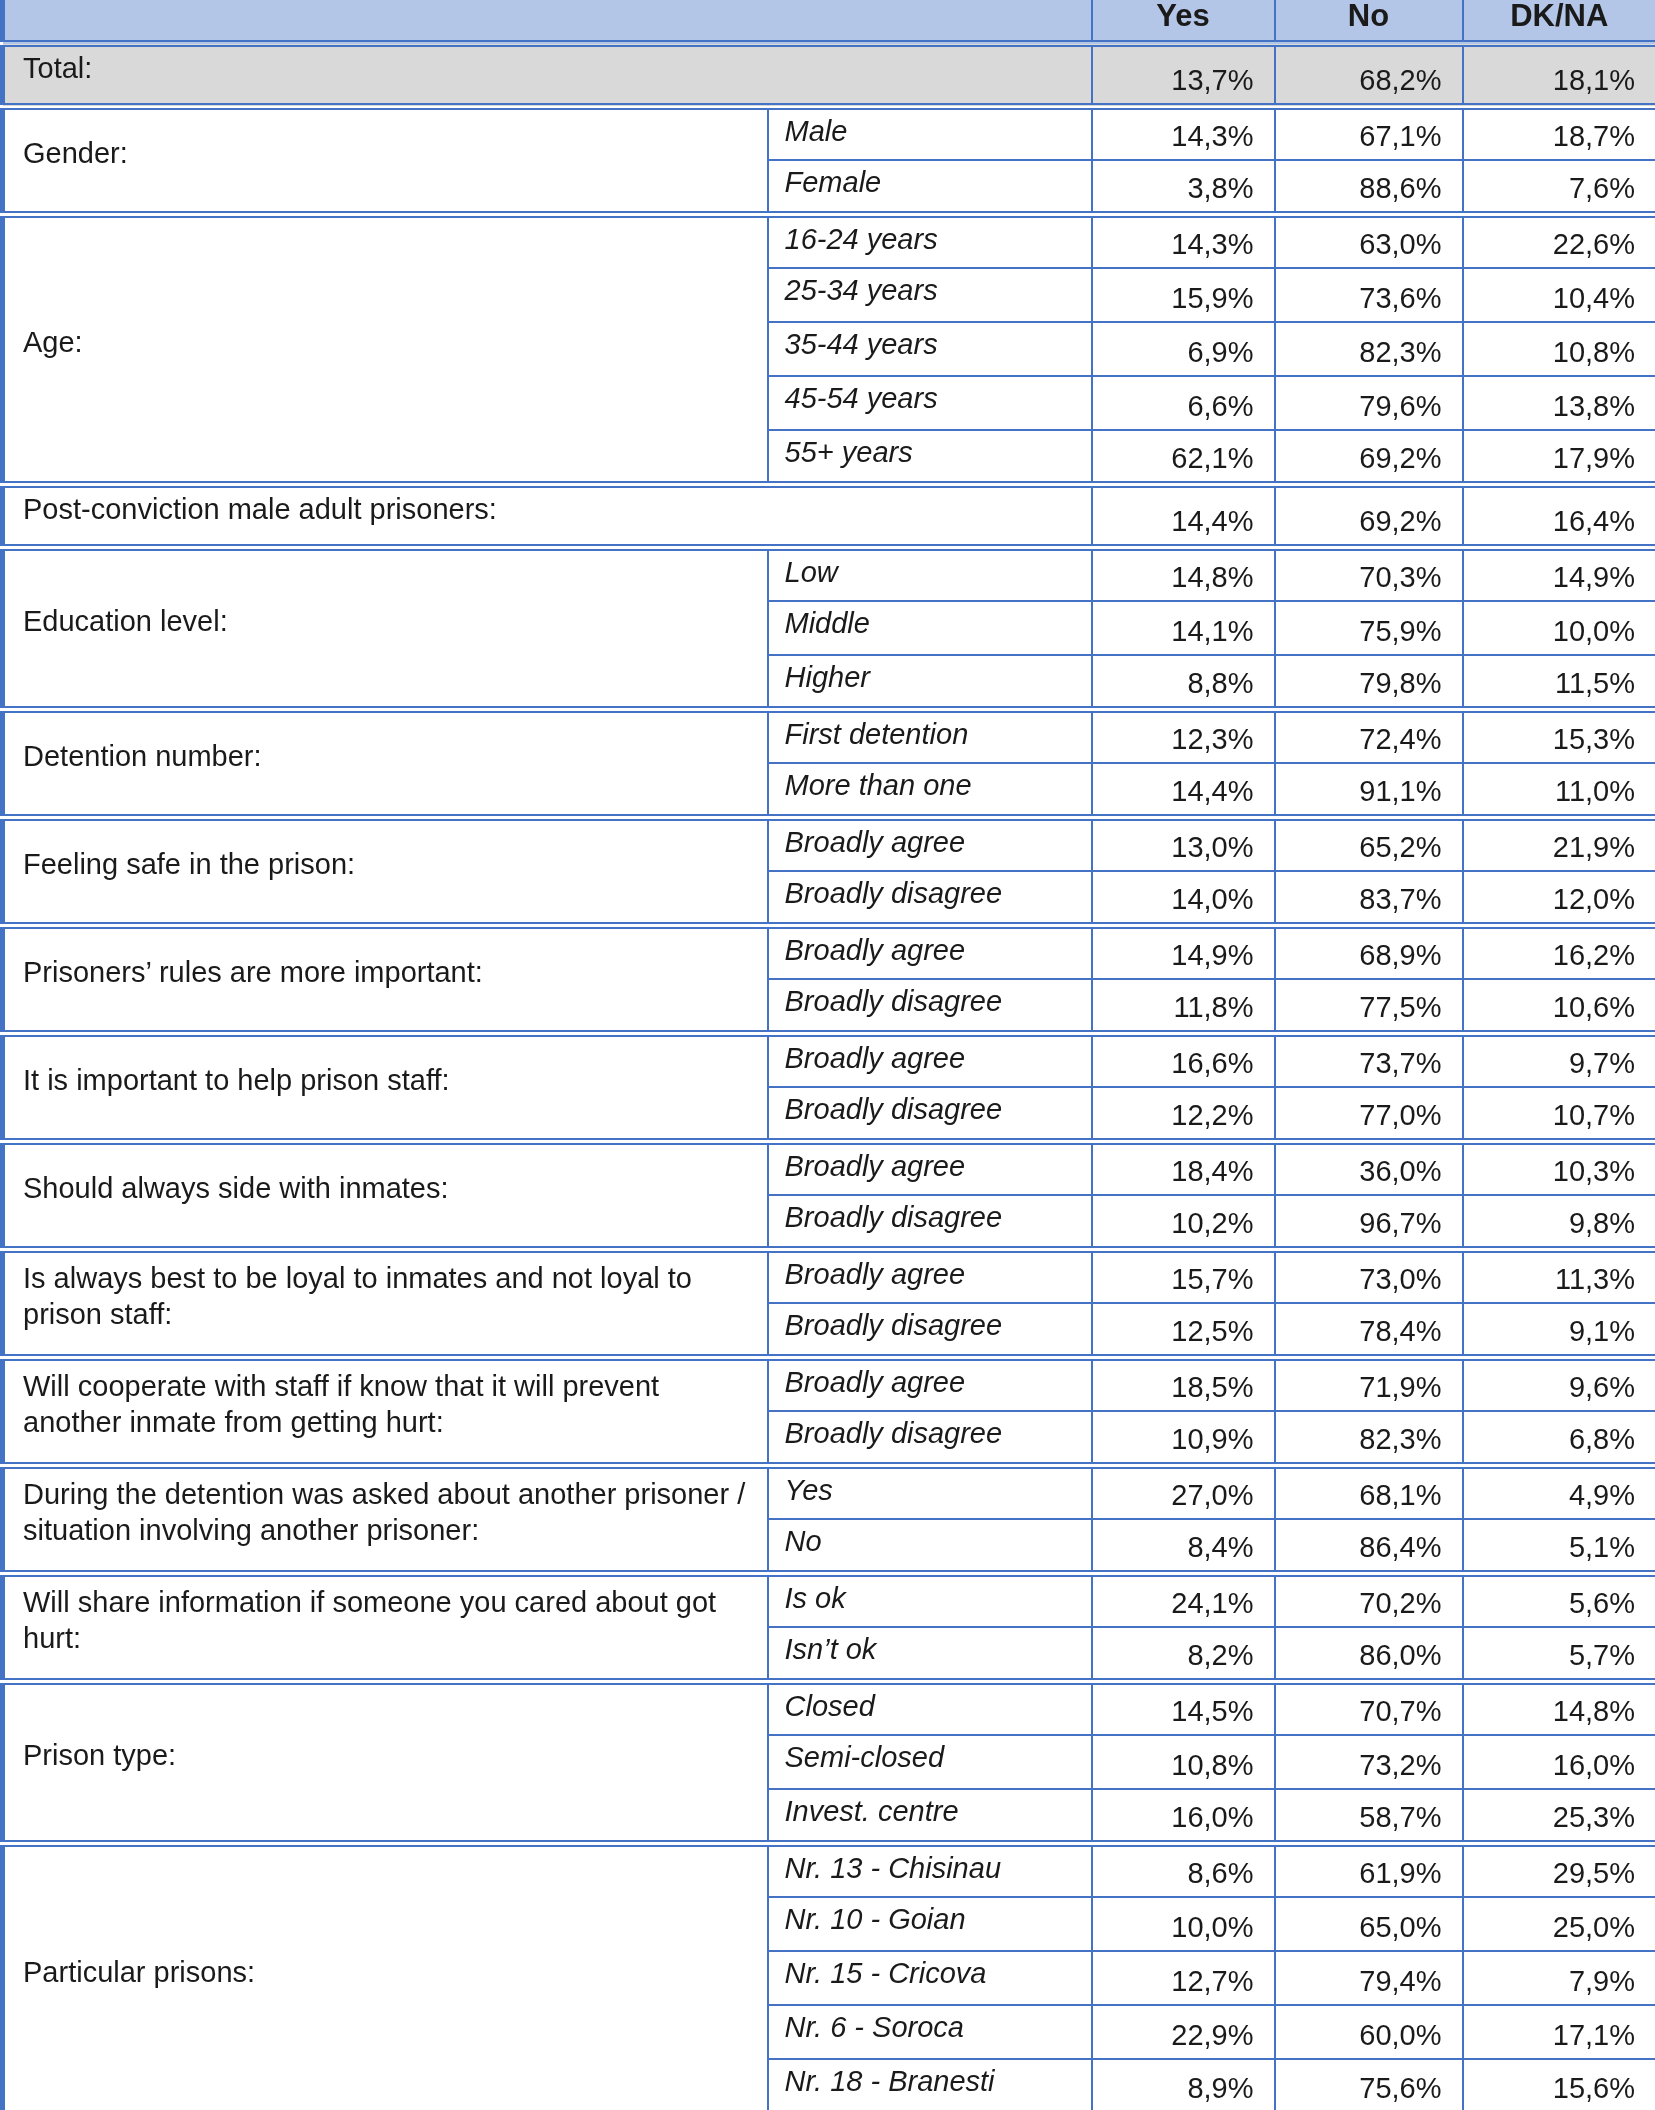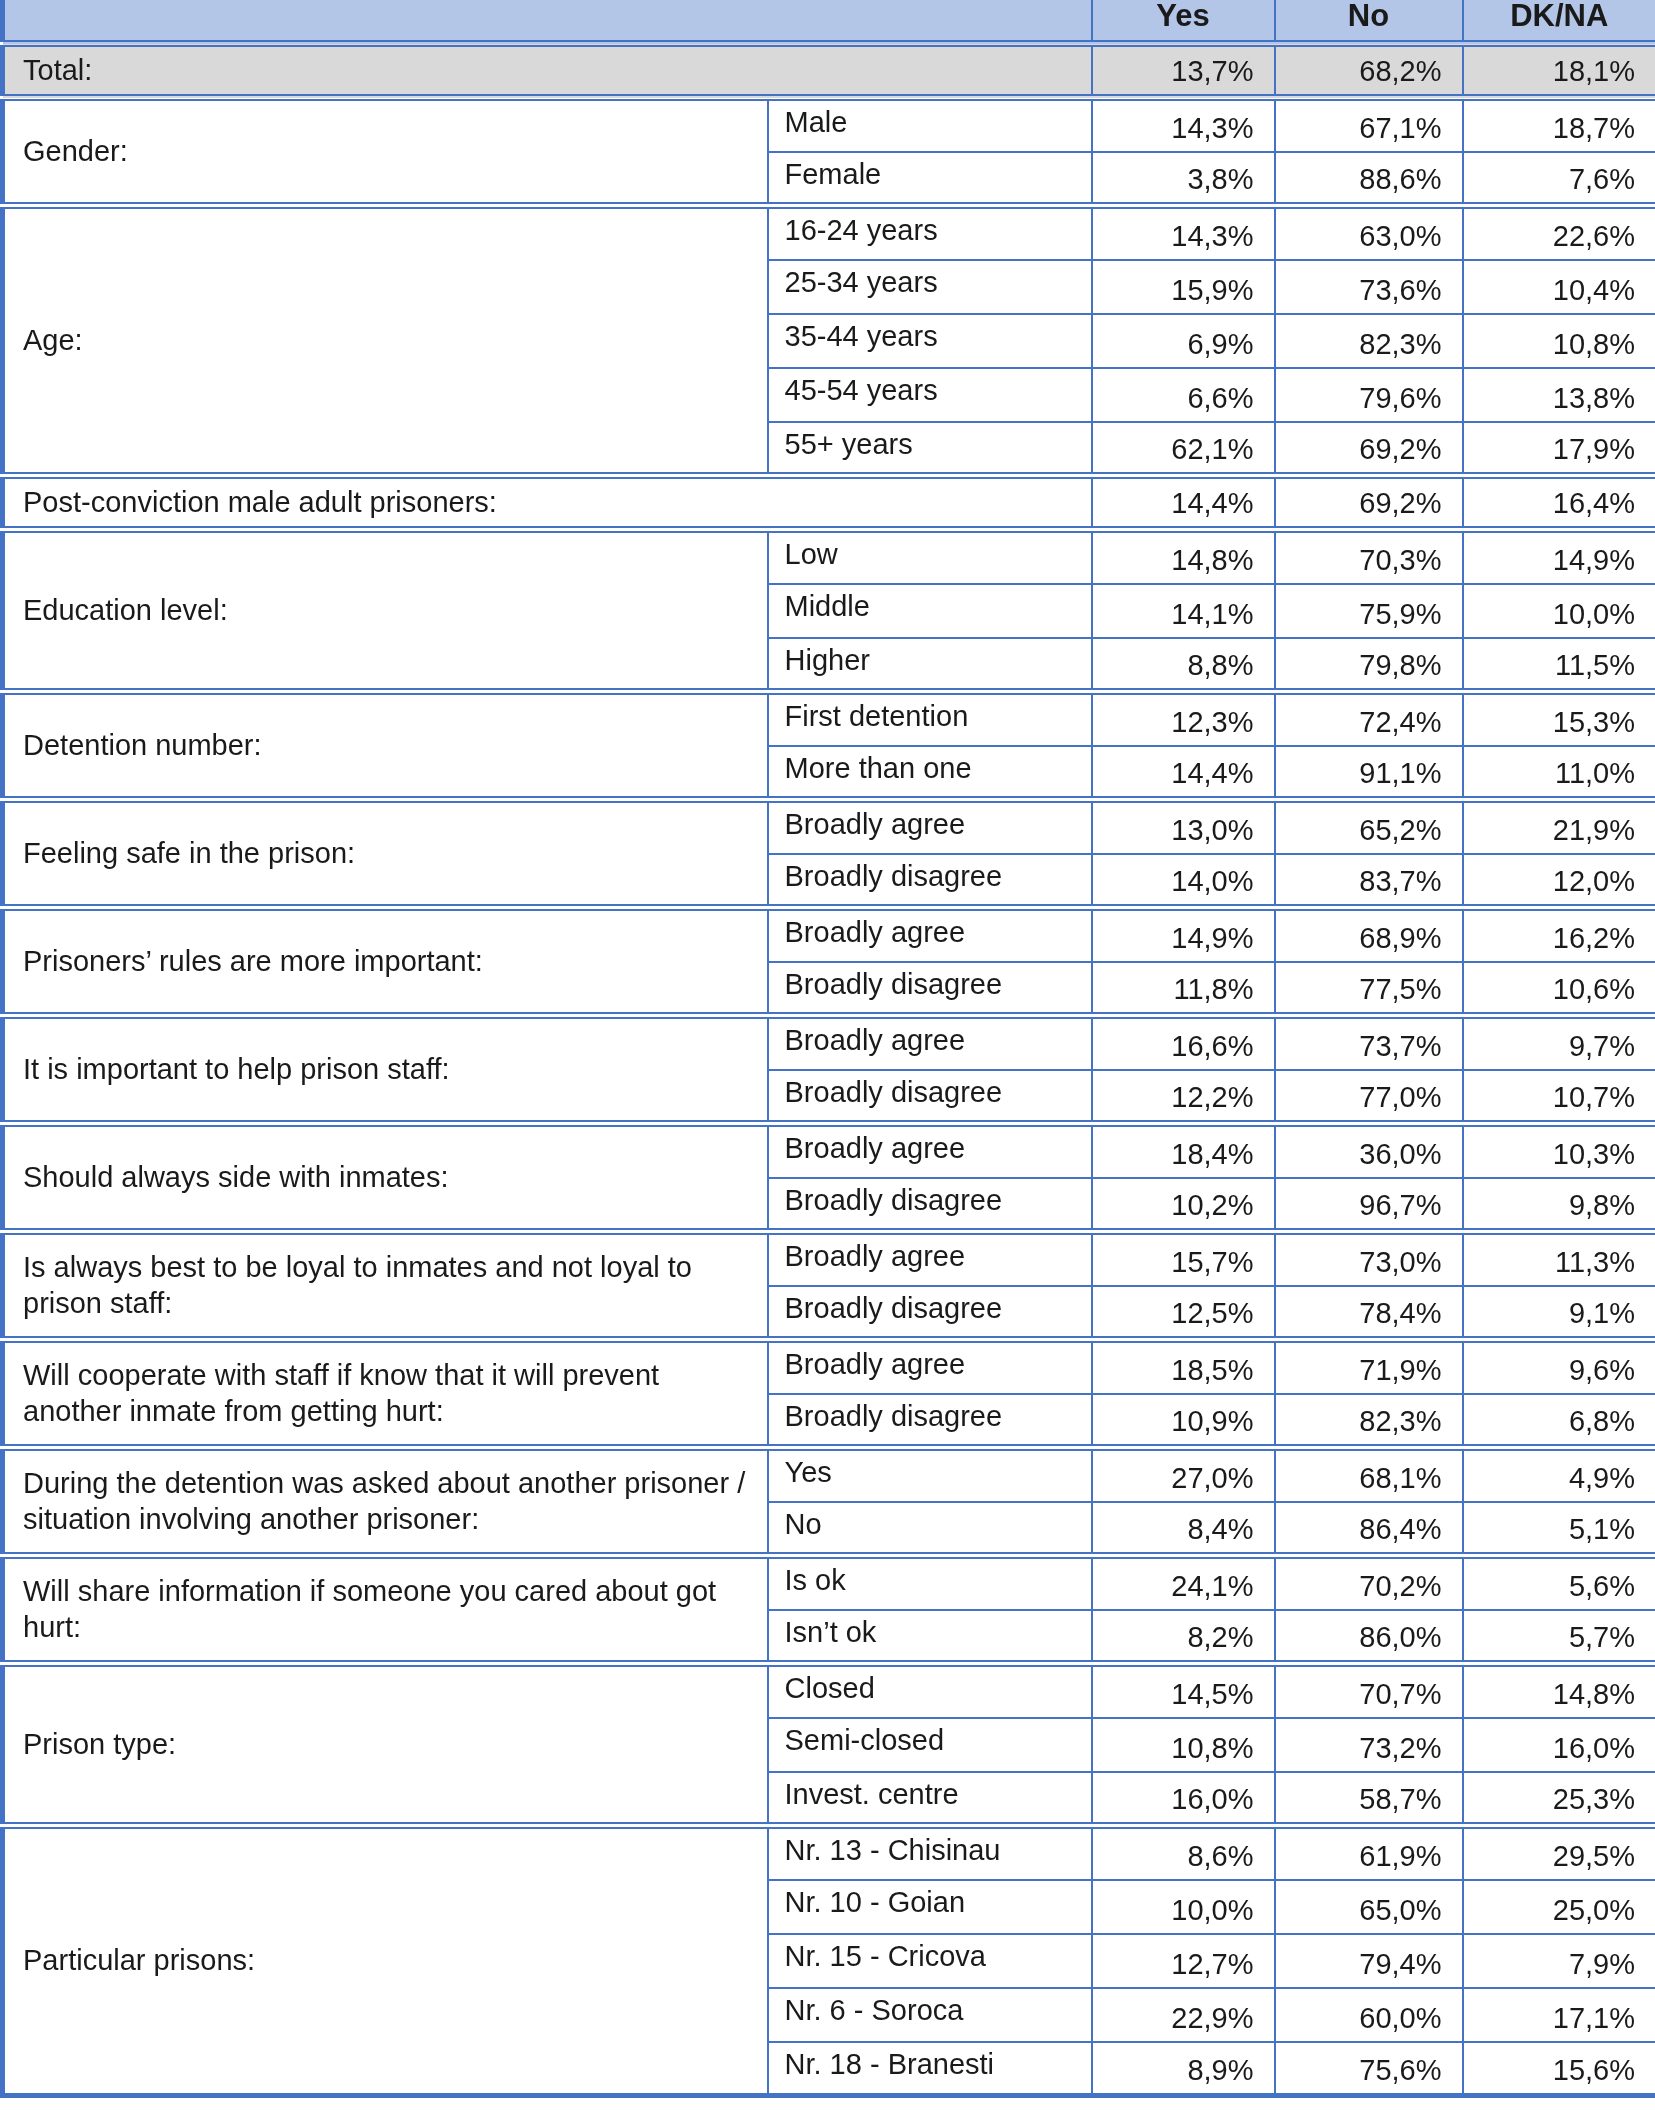--- a/index.html
+++ b/index.html
@@ -34,28 +34,29 @@
   }
   td{
     border-left:2px solid var(--border);
     font-size:29px;
   }
   tbody tr.gstart td{border-top:7px double var(--border);}
   tbody tr.ginner td{border-top:2px solid var(--border);}
   tr.shaded td{background:var(--shade);}
   td.glabel{
     vertical-align:middle;
-    padding:4px 14px 4px 18px;
+    padding:4px 14px 16px 18px;
     line-height:1.24;
     margin-top:48px;
   }
   td.sublabel{
     vertical-align:top;
     padding:4px 8px 2px 16px;
     line-height:1.2;
+    font-style:italic;
   }
   td.val{
     vertical-align:bottom;
     text-align:right;
     padding:2px 20px 8px 4px;
     line-height:1;
   }
 </style>
 </head>
 <body>

